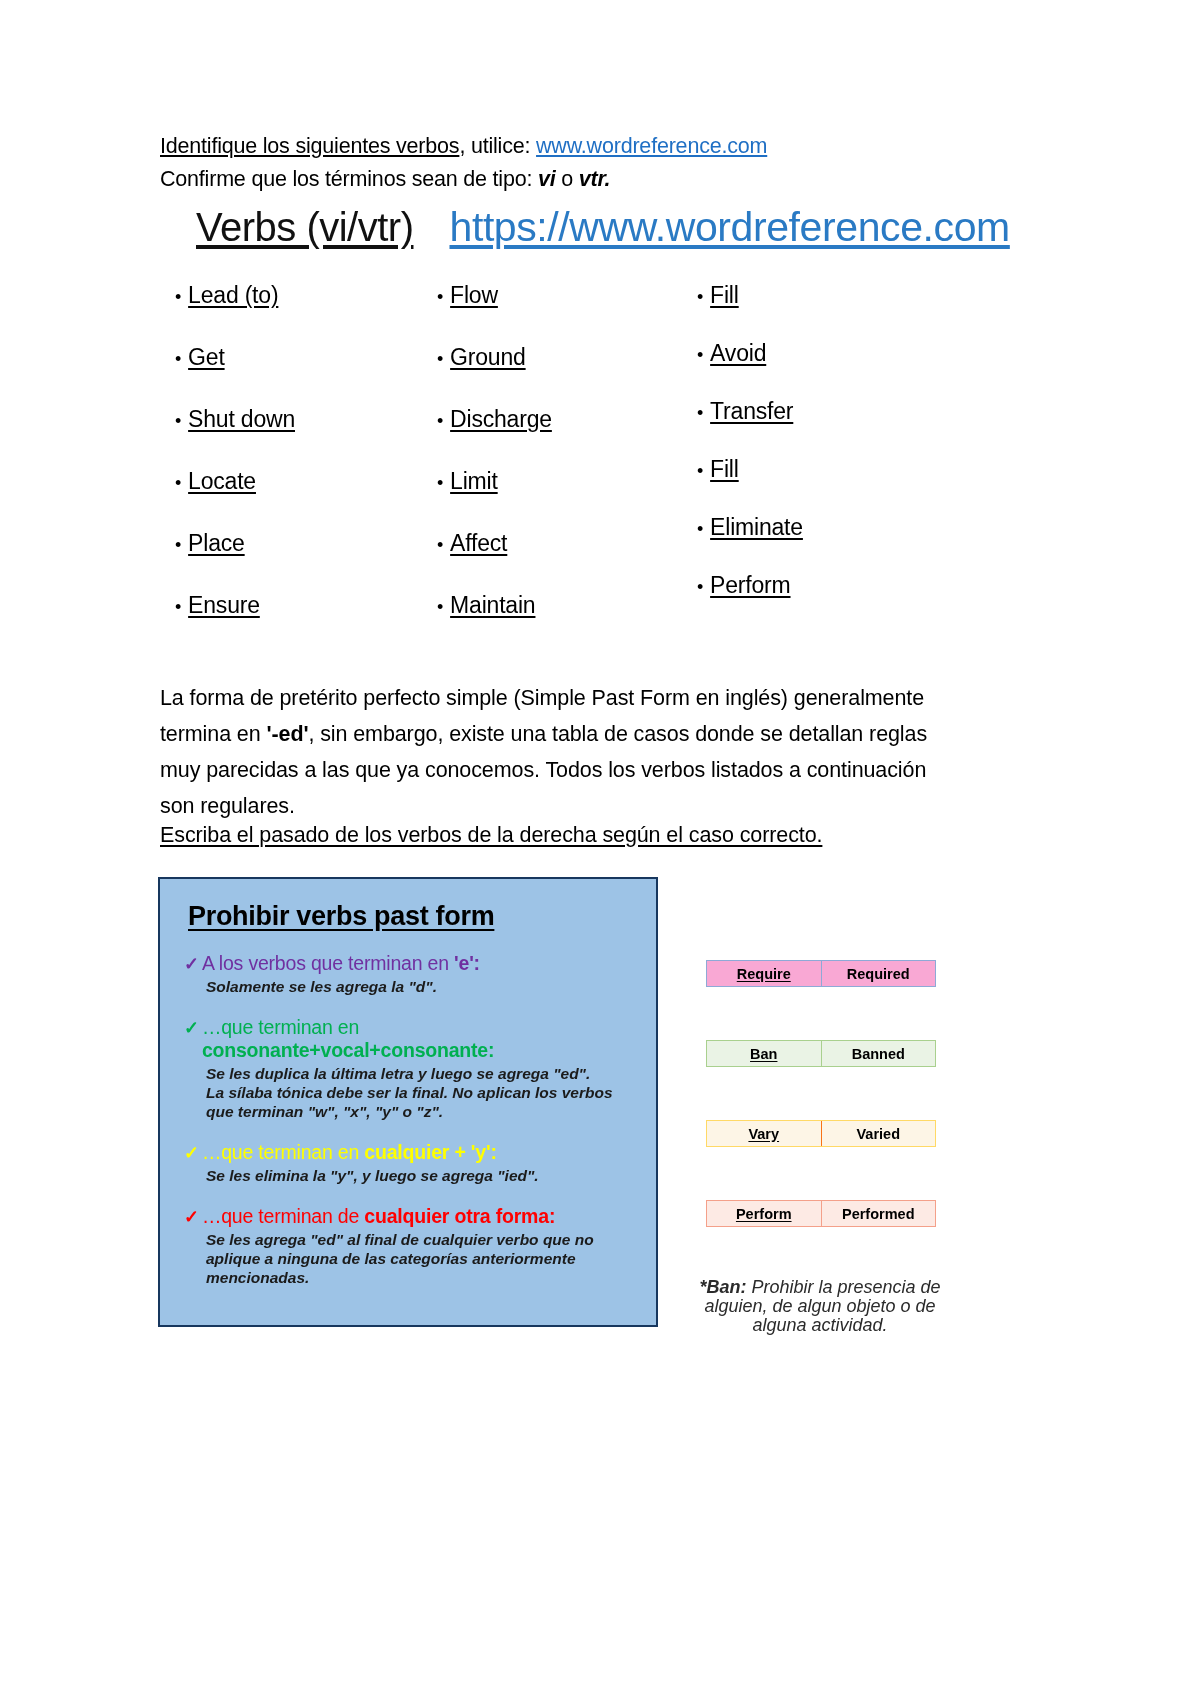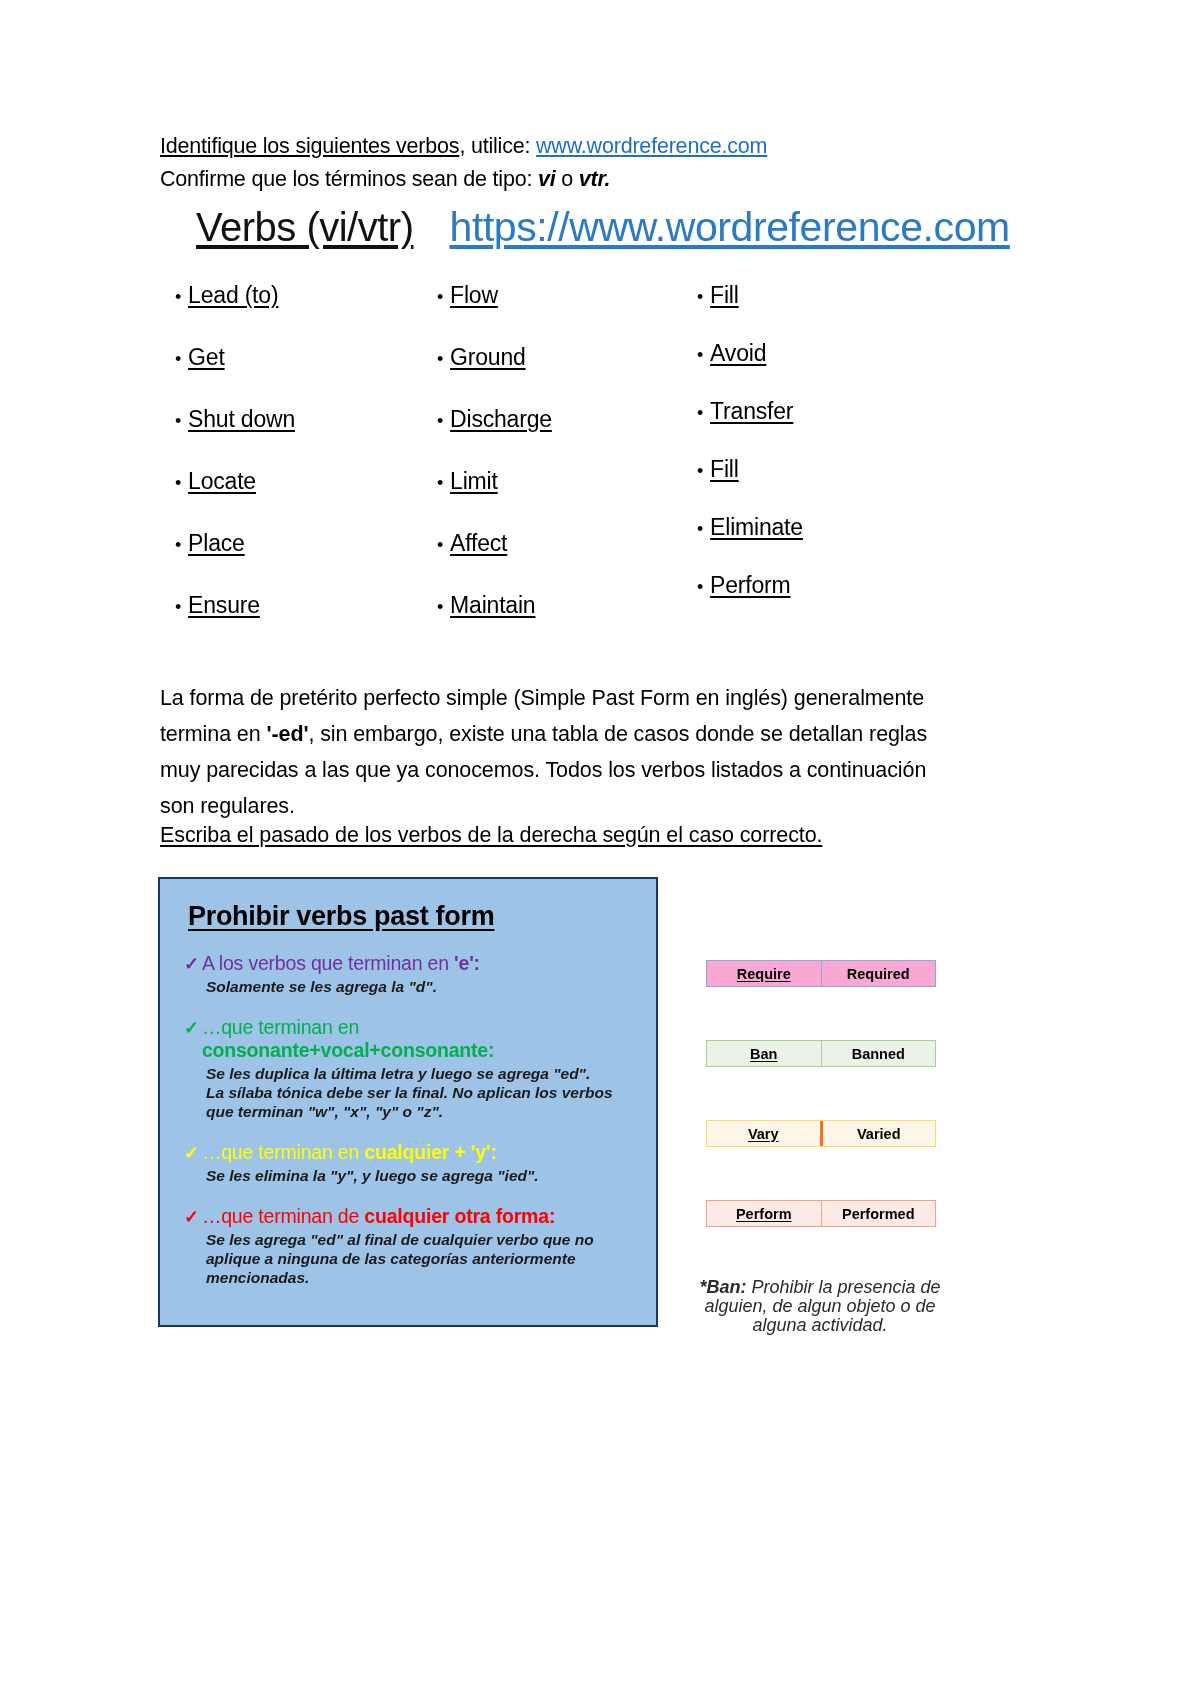--- a/index.html
+++ b/index.html
@@ -196,21 +196,21 @@
   }
   .pair .cell.base span {
     text-decoration: underline;
     text-underline-offset: 2px;
   }
   .pair.blue  { border: 1px solid #8ea9d6; background: #f9a8d4; }
   .pair.blue .cell.base { border-right: 1px solid #8ea9d6; }
   .pair.green { border: 1px solid #a9d08e; background: #eaf3e5; }
   .pair.green .cell.base { border-right: 1px solid #a9d08e; }
   .pair.yellow{ border: 1px solid #ffd966; background: #fdf5e6; }
-  .pair.yellow .cell.base { border-right: 3px solid #f97316; }
+  .pair.yellow .cell.base { border-right: 1px solid #f97316; }
   .pair.red   { border: 1px solid #f4a08a; background: #fdeae4; }
   .pair.red .cell.base { border-right: 1px solid #f4a08a; }
 
   .footnote {
     position: absolute;
     left: 690px;
     top: 1278px;
     width: 260px;
     font-size: 18px;
     font-style: italic;

